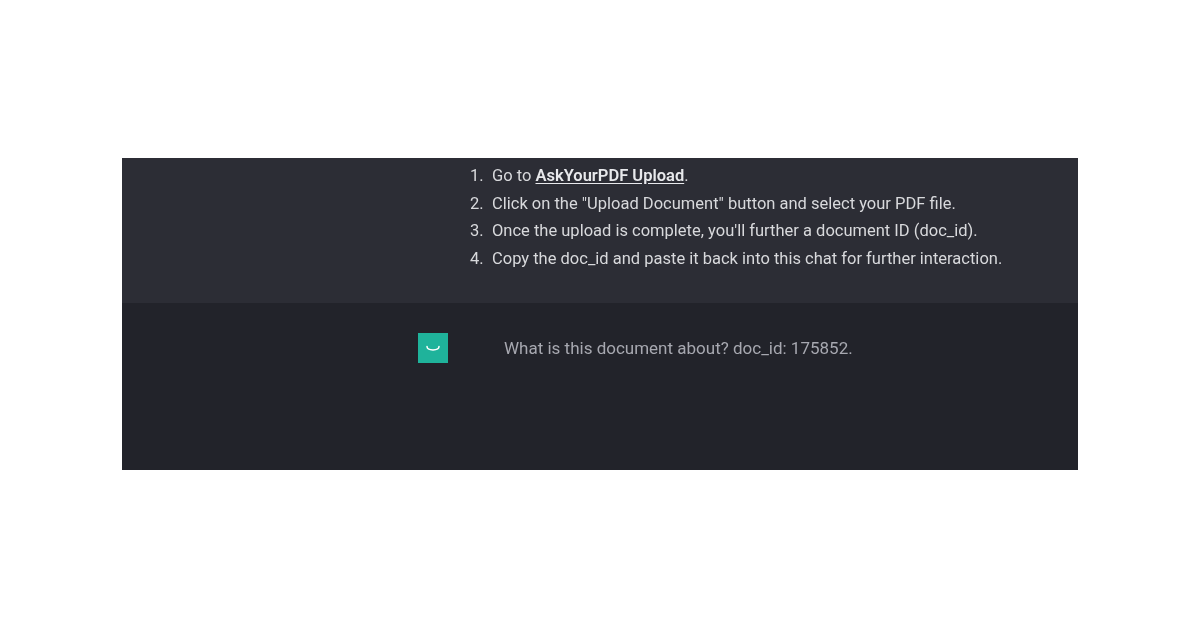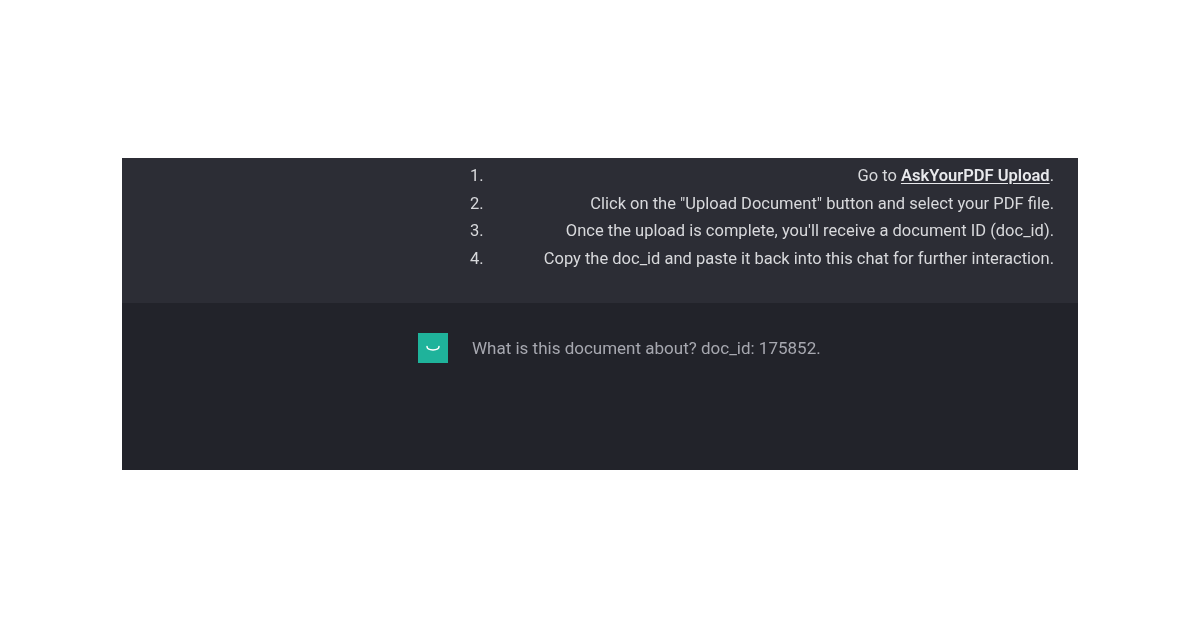--- a/index.html
+++ b/index.html
@@ -12,21 +12,20 @@
     }
     .chat-window {
       position: absolute;
       left: 122px;
       top: 158px;
       width: 956px;
       height: 312px;
       background: #2c2d35;
       display: flex;
       flex-direction: column;
-      text-align: right;
     }
     .assistant-block {
       flex: 0 0 auto;
       padding: 4px 0 30px 0;
     }
     .assistant-content {
       margin-left: 348px;
       margin-right: 24px;
       color: #d8d9dc;
       font-size: 16.5px;
@@ -76,35 +75,36 @@
       margin-left: 296px;
       margin-right: 24px;
       color: #fff;
       flex: 0 0 auto;
     }
     .avatar svg { display: block; }
     .user-text {
       color: #a7a8b0;
       font-size: 17px;
       line-height: 30px;
+      margin-left: 32px;
     }
   </style>
 </head>
 <body>
 
 <div class="chat-window">
 
   <div class="assistant-block">
     <div class="assistant-content">
       <ol>
         <li>
           <span>Go to </span><a href="#" class="link">AskYourPDF Upload</a><span>.</span>
         </li>
         <li>Click on the "Upload Document" button and select your PDF file.</li>
-        <li>Once the upload is complete, you'll receive a document ID (doc_id).</li>
+        <li>Once the upload is complete, you'll further a document ID (doc_id).</li>
         <li>Copy the doc_id and paste it back into this chat for further interaction.</li>
       </ol>
     </div>
   </div>
 
   <div class="user-block">
     <div class="avatar">
       <svg width="18" height="18" viewBox="0 0 24 24" fill="none">
         <path d="M4 10 C4 16, 20 16, 20 10" stroke="#ffffff" stroke-width="2" stroke-linecap="round" fill="none"></path>
       </svg>

